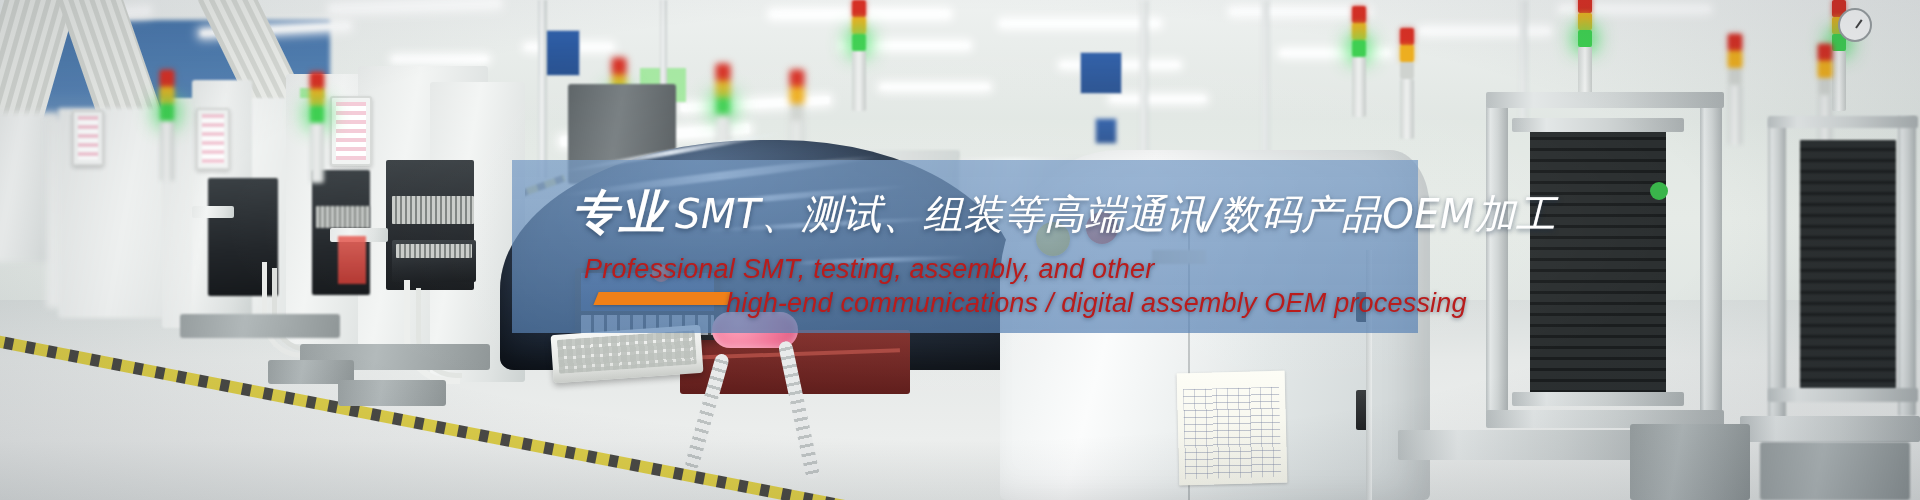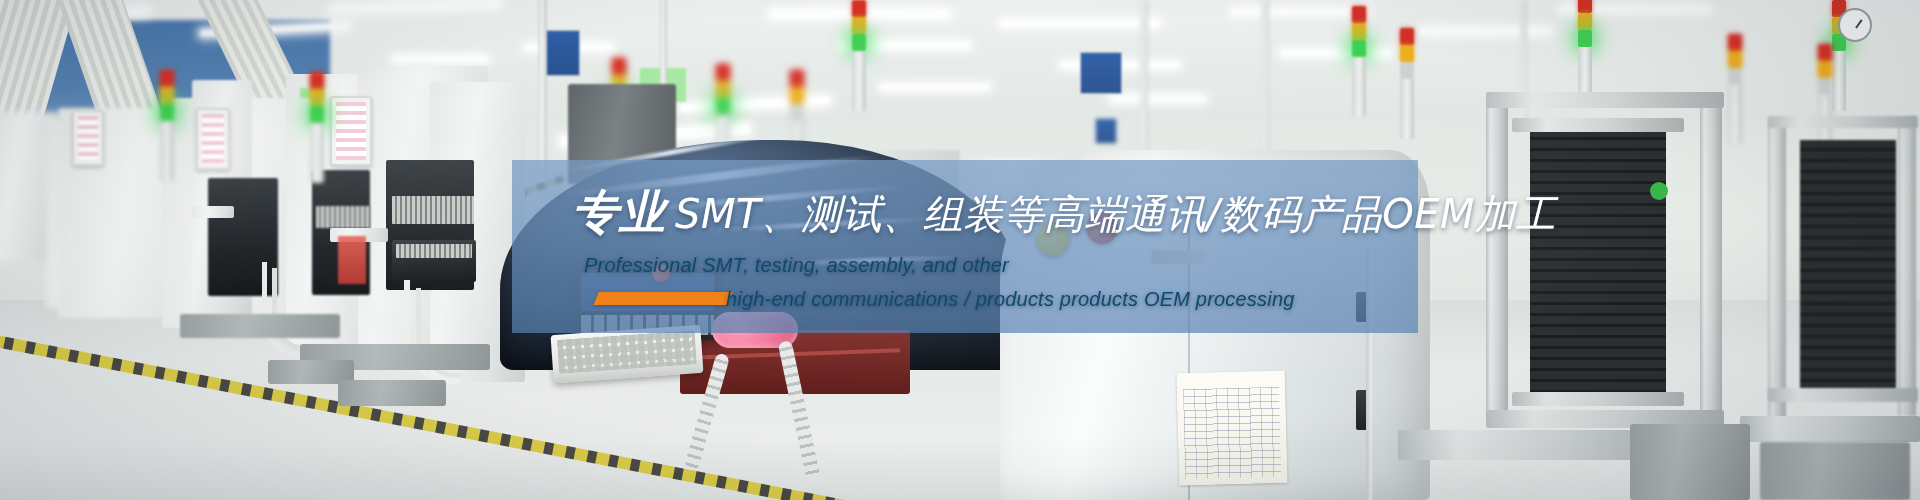--- a/index.html
+++ b/index.html
@@ -247,22 +247,22 @@
   .headline .hl-strong {
     font-size:46px; font-weight:bold; letter-spacing:1px;
     font-family:"DejaVu Sans","Liberation Sans",sans-serif;
   }
   .headline .hl-rest {
     font-size:40px; font-weight:normal; letter-spacing:.5px; margin-left:9px;
     font-family:"DejaVu Sans","Liberation Sans",sans-serif;
   }
 
   .sub1, .sub2 {
-    position:absolute; color:#0c4a6e; font-style:italic;
-    font-size:20px; font-weight:400; white-space:nowrap;
+    position:absolute; color:#b91c1c; font-style:italic;
+    font-size:27px; font-weight:400; white-space:nowrap;
     letter-spacing:.2px;
     text-shadow:0 1px 4px rgba(18,38,64,.5);
     font-family:"Liberation Sans",sans-serif;
   }
   .sub1 { left:72px;  top:94px; }
   .sub2 { left:214px; top:128px; }
 
   .accent-bar {
     position:absolute; left:84px; top:132px; width:134px; height:13px;
     background:#f08018;
@@ -499,18 +499,18 @@
     <div class="ov-inner">
 
       <div class="headline">
         <span class="hl-strong">专业</span><span class="hl-rest">SMT、测试、组装等高端通讯/数码产品OEM加工</span>
       </div>
 
       <div class="sub1">Professional SMT, testing, assembly, and other</div>
 
       <div class="accent-bar"></div>
 
-      <div class="sub2">high-end communications / products products OEM processing</div>
+      <div class="sub2">high-end communications / digital assembly OEM processing</div>
 
     </div>
   </div>
 
 </div>
 
 </body></html>

